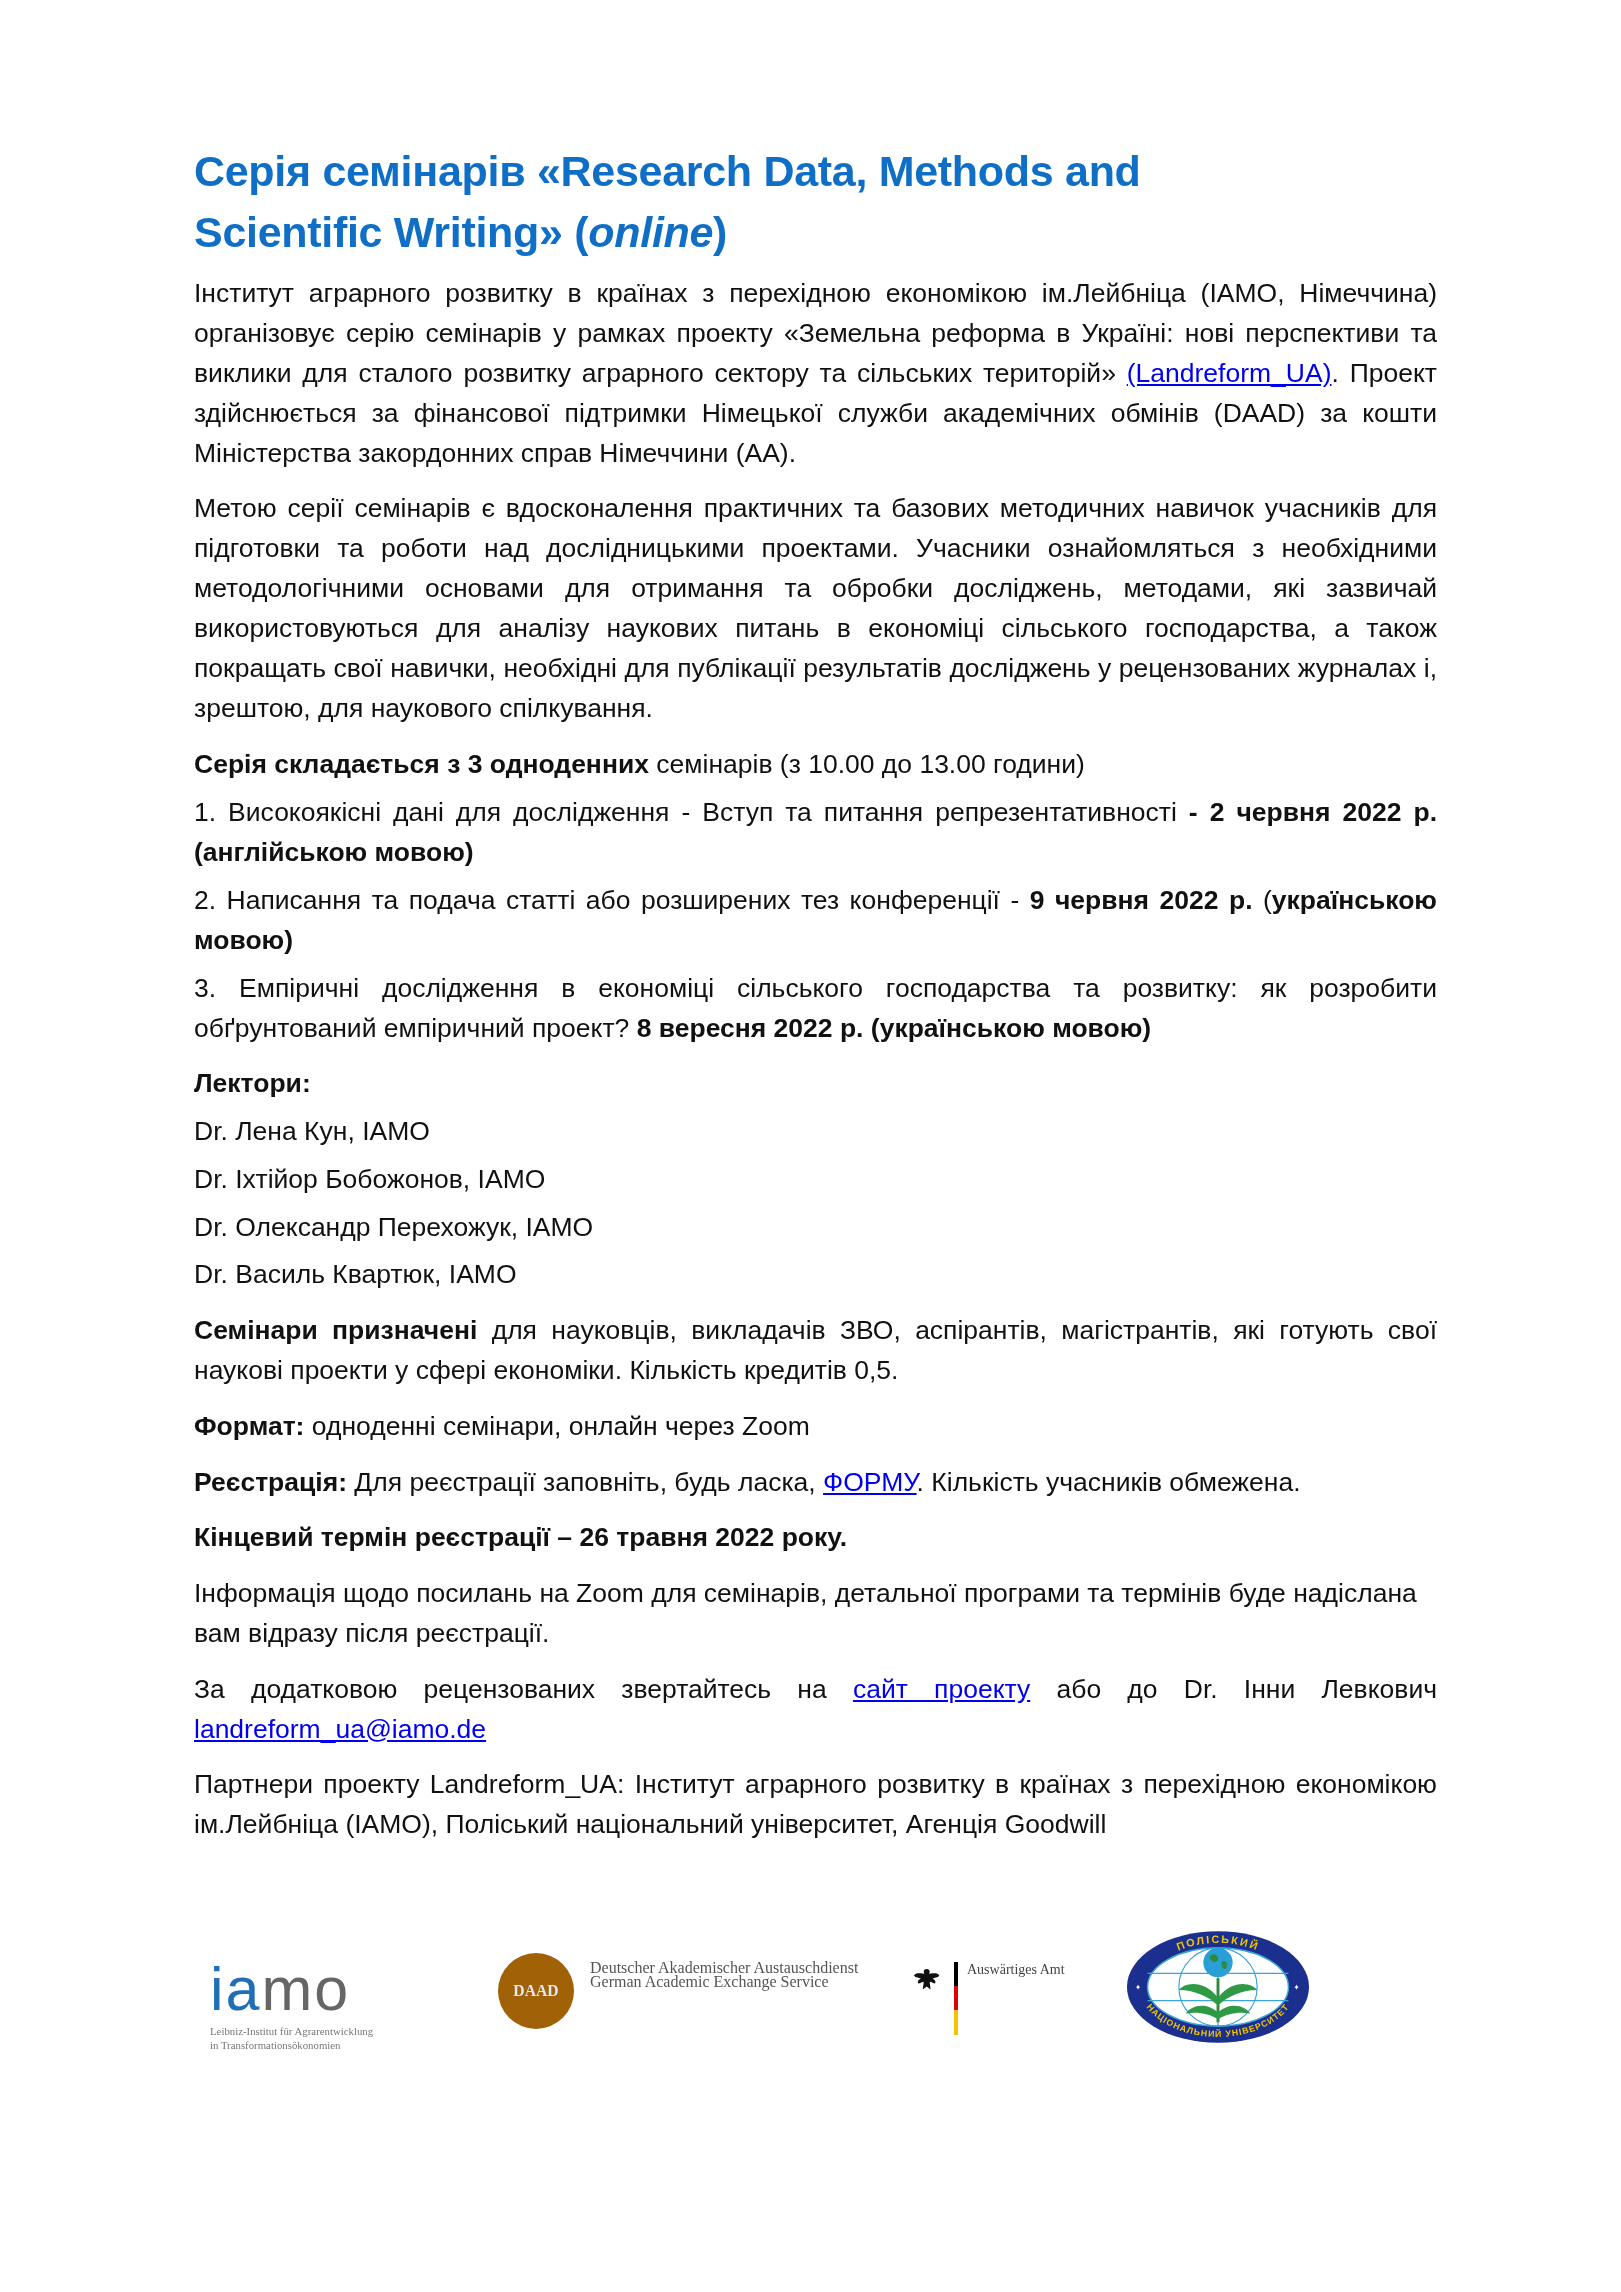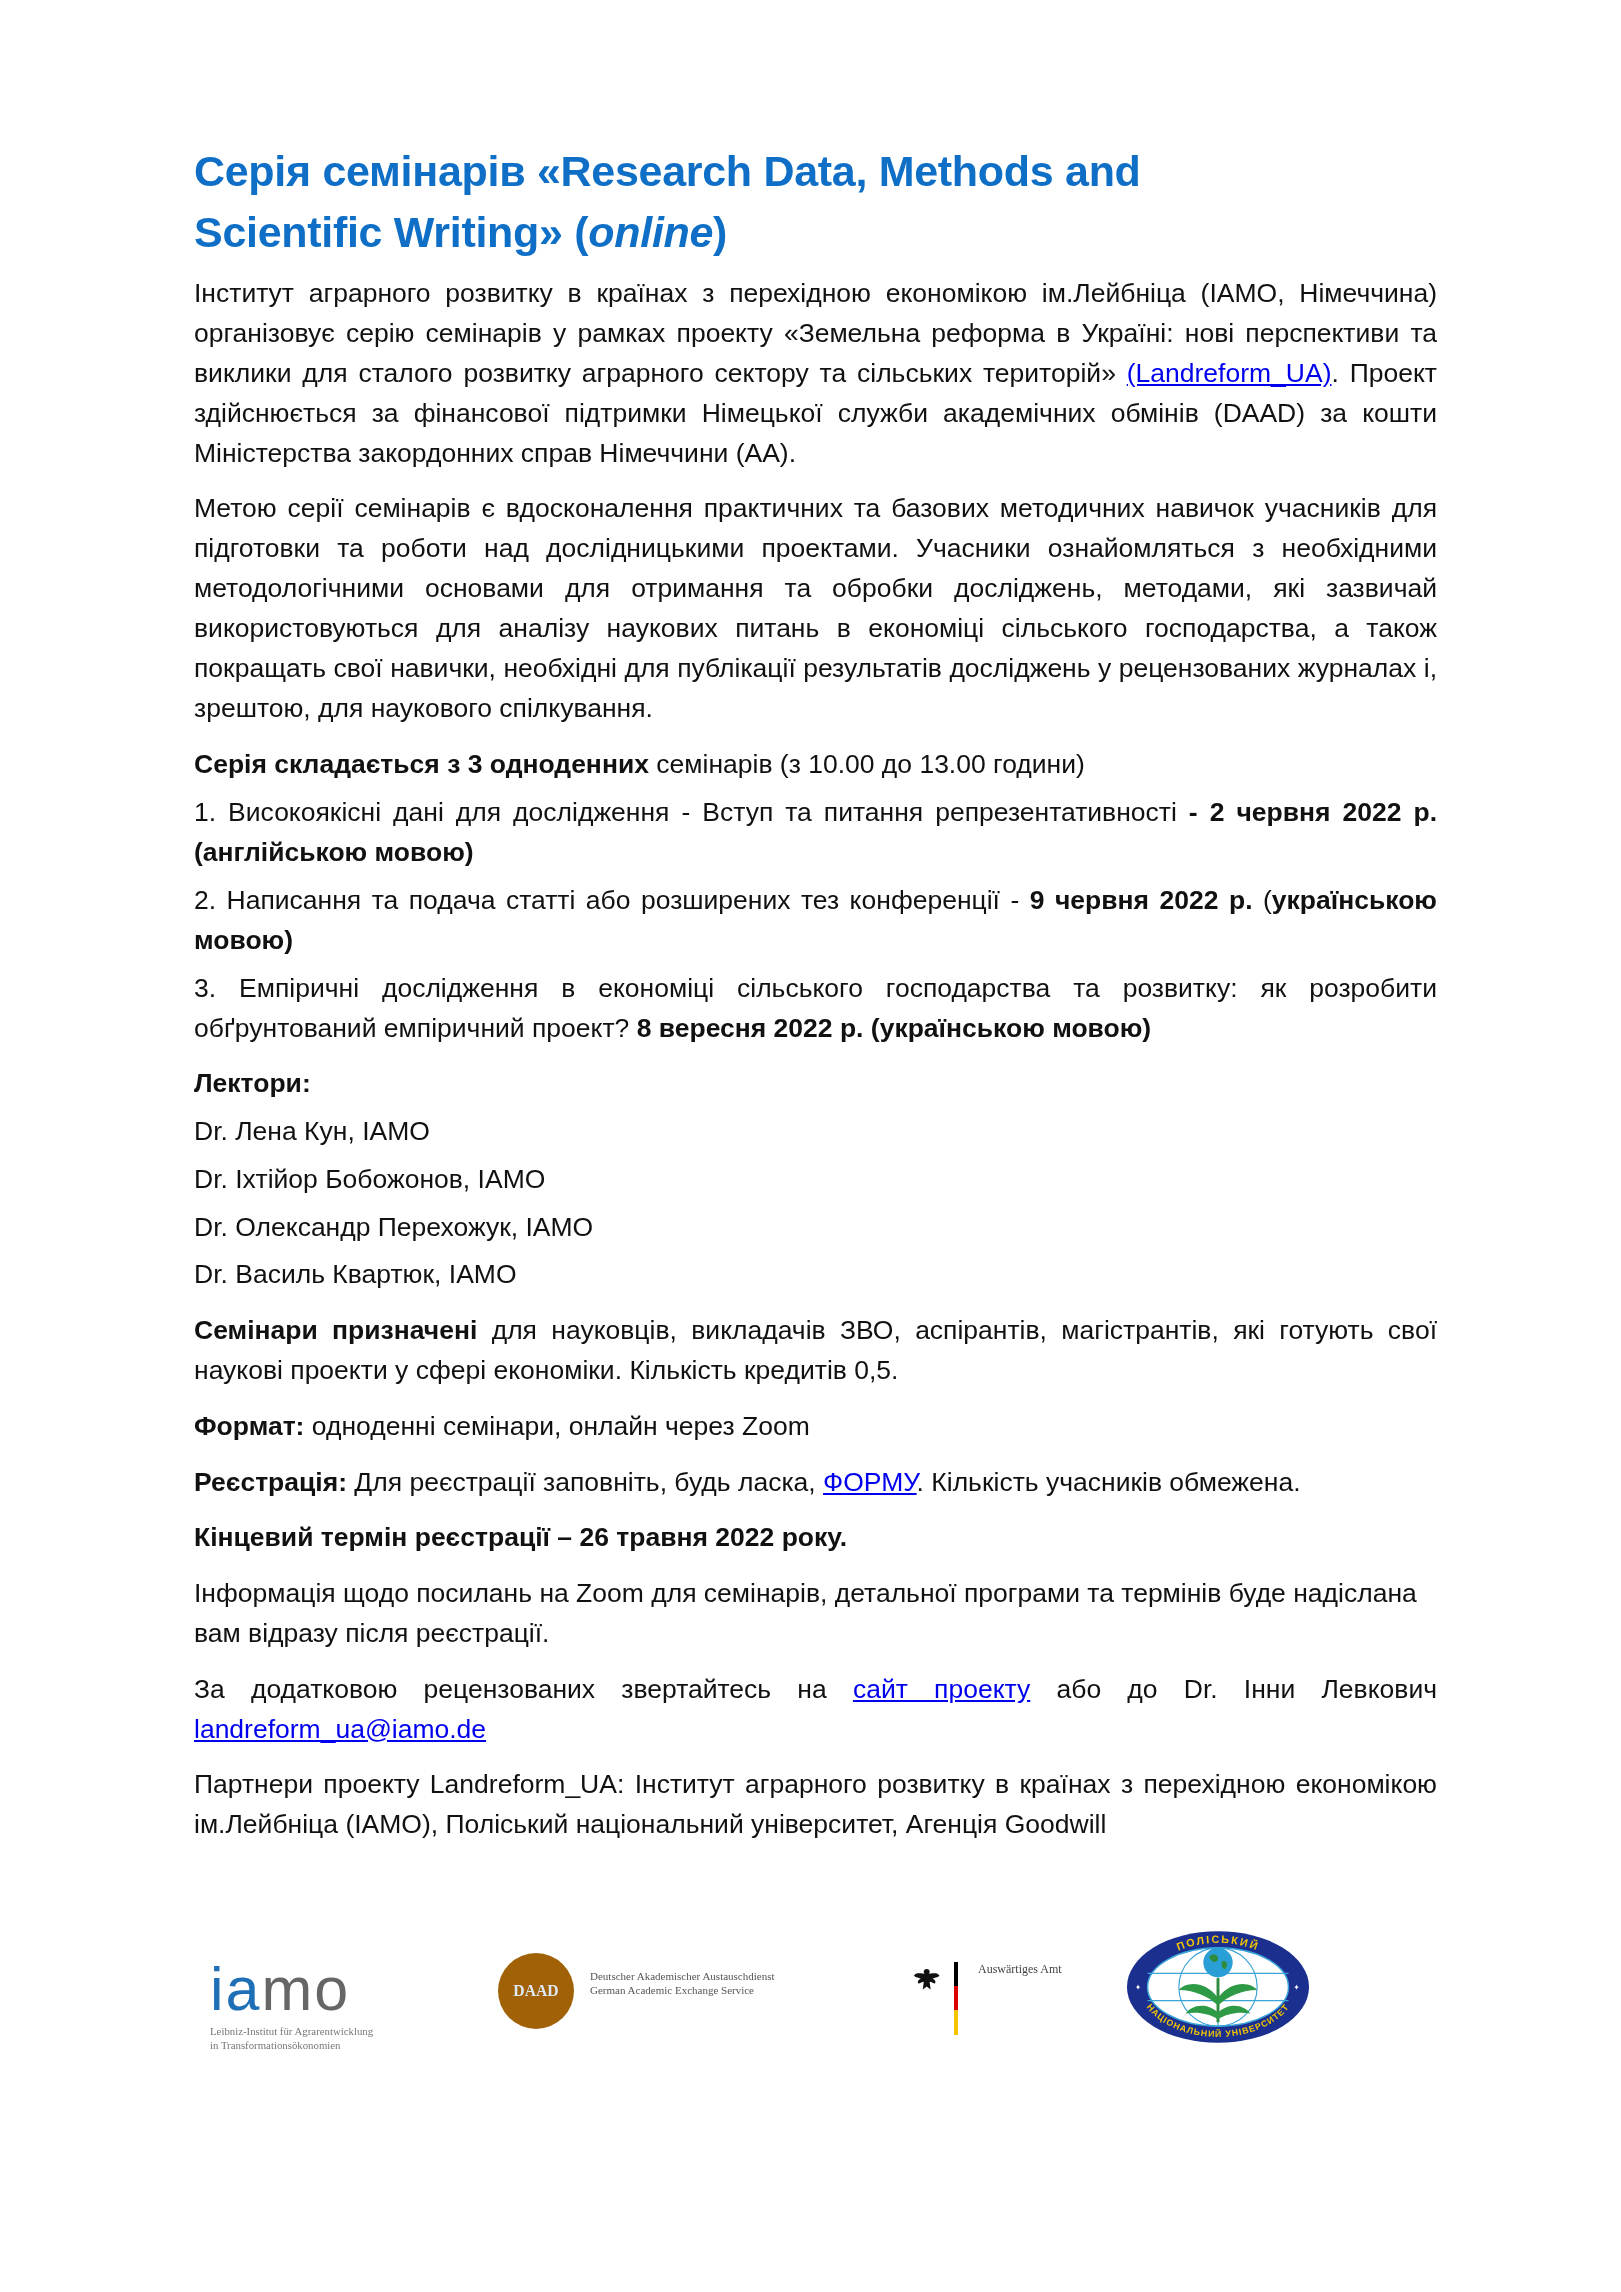--- a/index.html
+++ b/index.html
@@ -24,26 +24,26 @@
   }
   .logo { position: absolute; }
   
   .iamo { left: 210px; top: 39px; width: 245px; }
   .iamo .mark { font-family: "Liberation Sans", sans-serif; font-size: 61px; line-height: 59px; letter-spacing: 2px; color: #666; font-weight: normal; }
   .iamo .mark .ia { color: #1e6fb5; text-align: center; }
   .iamo .sub { font-size: 10.8px; line-height: 13.7px; color: #777; margin-top: 5.9px; }
   
   .daad { left: 498px; top: 32px; width: 314px; height: 78px; }
   .daad .circle { position: absolute; left: 0; top: 0; width: 76px; height: 76px; border-radius: 50%; background: #a16207; color: #dfe9f5; font-size: 15.7px; font-weight: bold; display: flex; align-items: center; justify-content: center; }
-  .daad .txt { position: absolute; left: 92px; top: 17px; font-size: 11px; line-height: 13.7px; color: #555; white-space: nowrap; }
+  .daad .txt { position: absolute; left: 92px; top: 8px; font-size: 16px; line-height: 13.7px; color: #555; white-space: nowrap; }
   
   .aa { left: 913px; top: 39px; width: 157px; height: 78px; }
   .aa .eagle { position: absolute; left: 0; top: 5.9px; width: 27.4px; height: 27.4px; }
   .aa .flag { position: absolute; left: 41px; top: 2px; width: 3.9px; height: 73px; background: linear-gradient(#000 0 33%, #d00 33% 66%, #f5c400 66% 100%); }
-  .aa .txt { position: absolute; left: 65px; top: 2px; font-size: 12px; color: #444; white-space: nowrap; }
+  .aa .txt { position: absolute; left: 54px; top: 2px; font-size: 14px; color: #444; white-space: nowrap; }
   
   .pnu { left: 1125px; top: 7.8px; width: 186px; height: 116px; }
 </style>
 </head>
 <body>
 
 <div class="page">
 
   <h1 class="title">
     <span>Серія семінарів «Research Data, Methods and</span><br>

